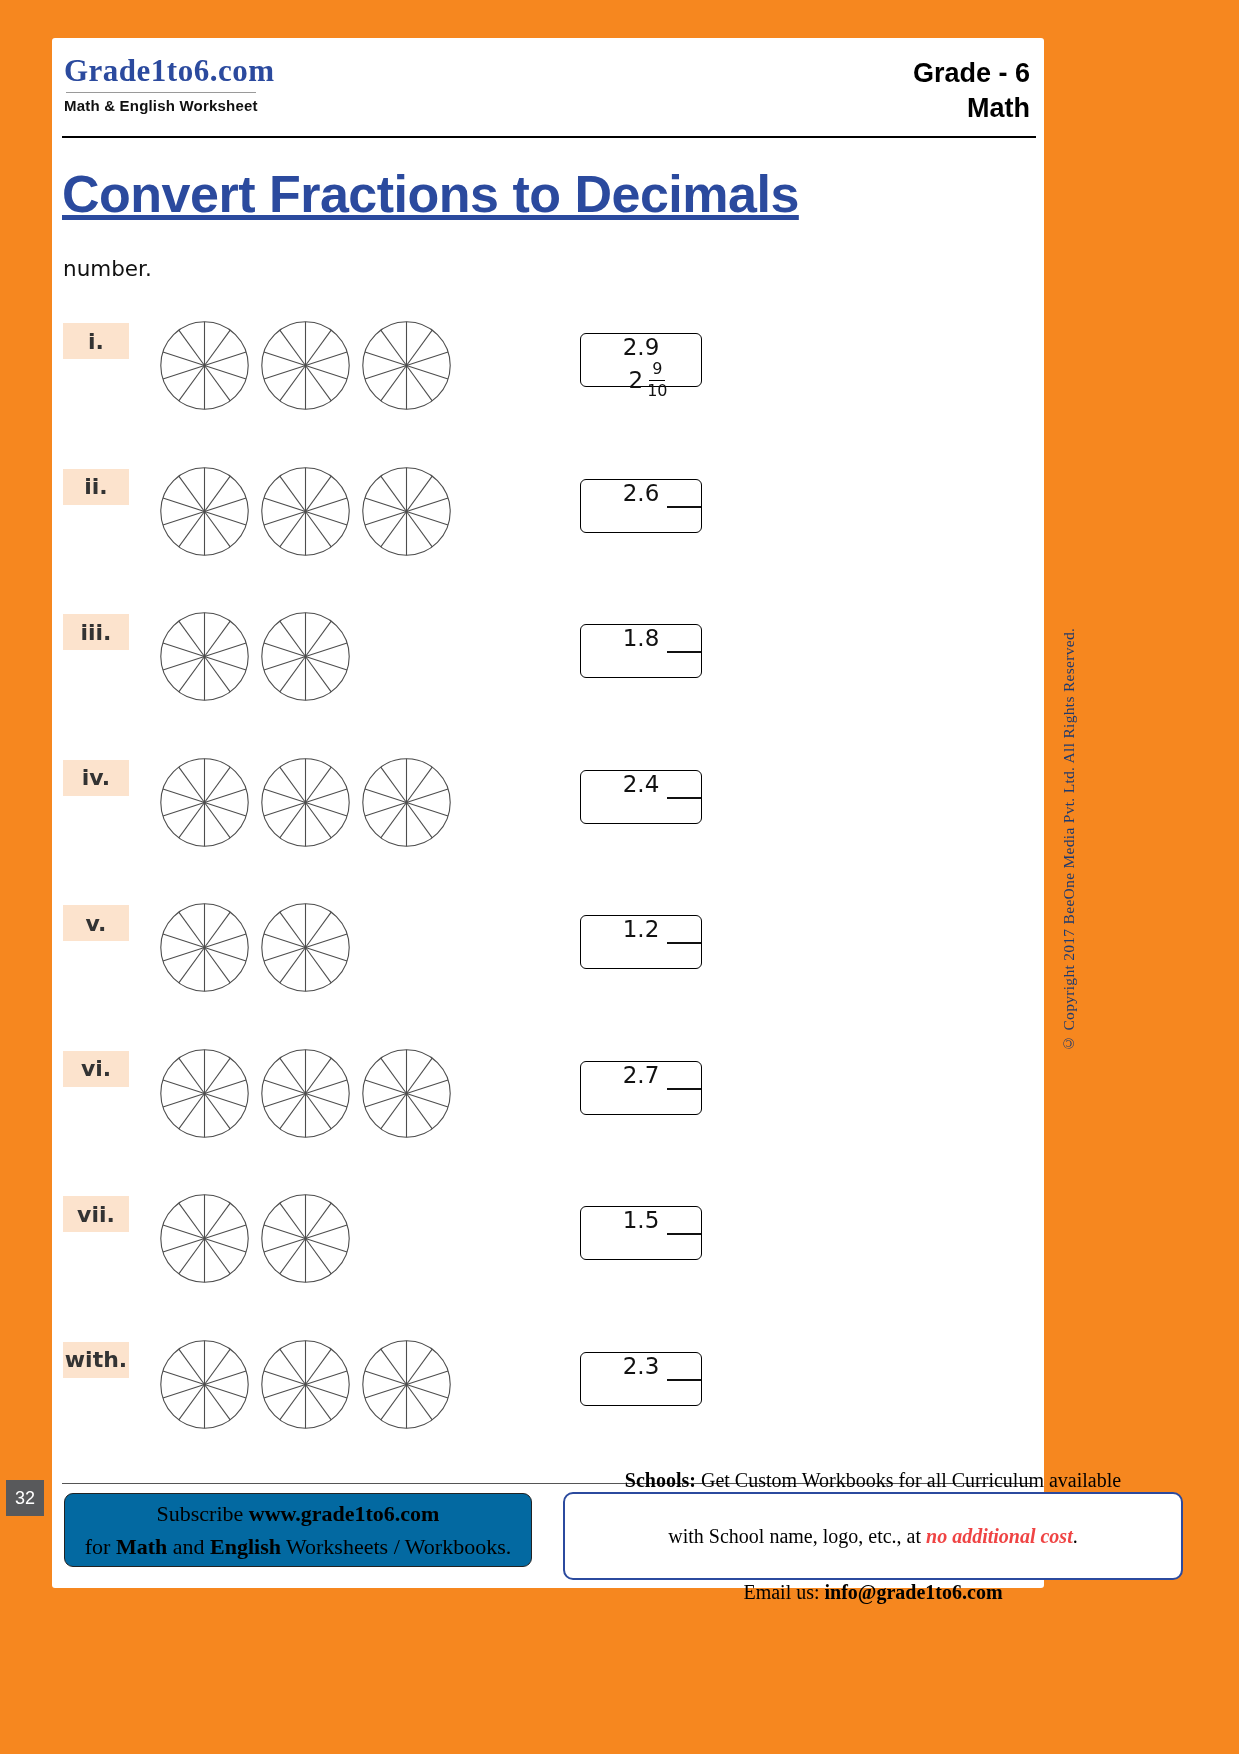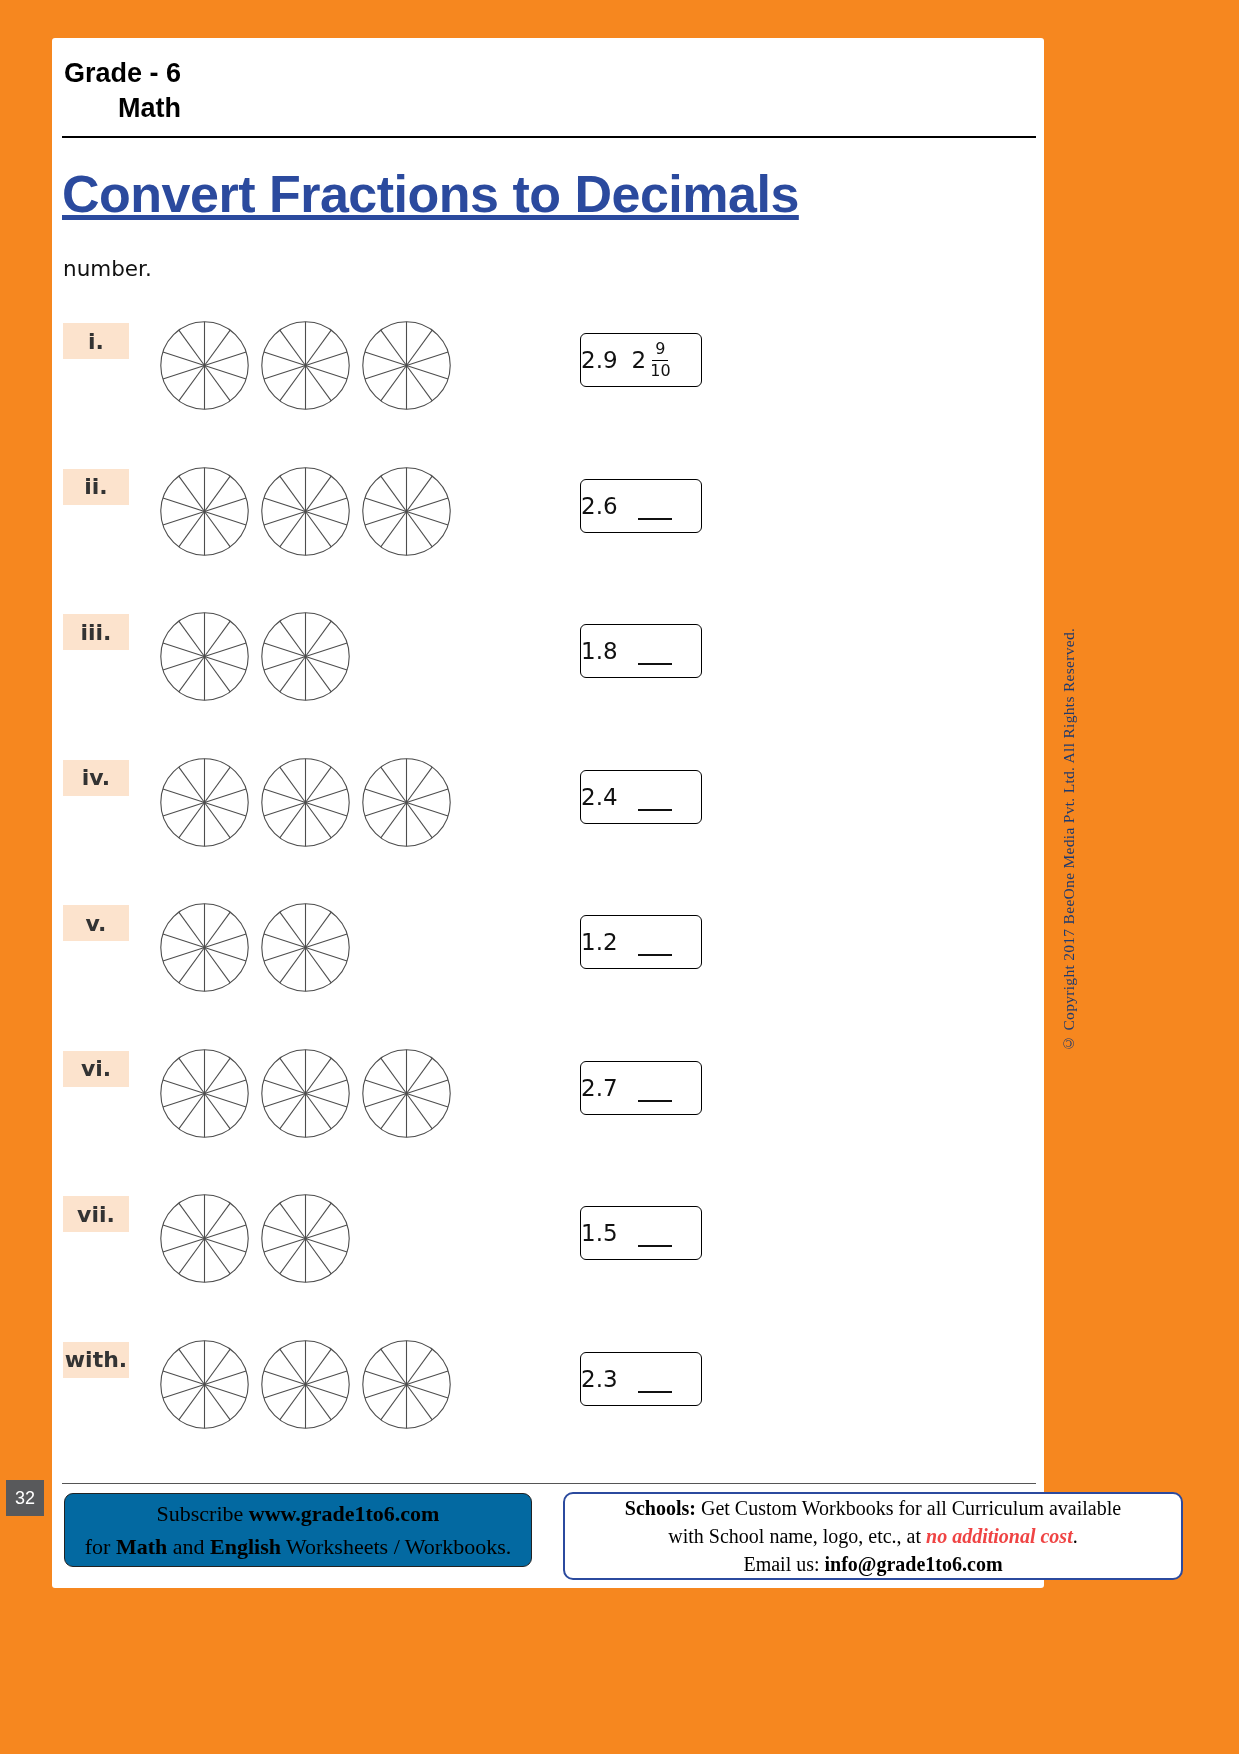--- a/index.html
+++ b/index.html
@@ -18,47 +18,52 @@
   .title { font-size:52px; font-weight:bold; color:#2B4A9E; margin:26px 0 0 10px; letter-spacing:-0.5px; font-family:"Liberation Sans",sans-serif;text-decoration:underline; }
   .instructions { font-family:"DejaVu Sans",sans-serif; font-size:21.5px; color:#111; margin:30px 0 0 11px; line-height:1.35; }
 
   .problems { margin:40px 0 0 11px; }
   .problem-row { position:relative; height:145.5px; }
   .row-label { width:66px; height:36px; background:#FCE3CD; font-family:"DejaVu Sans",sans-serif; font-weight:bold; font-size:22px; color:#333; display:flex; align-items:center; justify-content:center; }
   .circles { position:absolute; left:95px; top:-4px; display:flex; gap:8px; }
   .circle-svg { width:93px; height:93px; }
   .circle-svg circle, .circle-svg line { fill:none; stroke:#4d4d4d; stroke-width:1.1; vector-effect:non-scaling-stroke; }
 
-  .answer-box { position:absolute; left:517px; top:10px; min-width:122px; height:54px; border:1.6px solid #000; border-radius:6px; display:flex; align-items:center; padding:0 0; background:#fff; }
+  .answer-box { position:absolute; left:517px; top:10px; min-width:122px; height:54px; border:1.6px solid #000; border-radius:6px; display:flex; align-items:center; padding:0 0; background:#fff;flex-direction:column; }
   .decimal { font-family:"DejaVu Sans",sans-serif; font-size:23px; color:#111; }
   .blank { width:34px; border-bottom:2.4px solid #111; align-self:flex-end; margin:0 0 12px 20px; }
   .mixed { display:flex; align-items:center; margin-left:14px; font-family:"DejaVu Sans",sans-serif; color:#111; }
   .whole { font-size:23px; }
   .frac { display:flex; flex-direction:column; align-items:center; font-size:16px; line-height:1.15; margin-left:4px; }
   .frac .num { border-bottom:1.6px solid #000; padding:0 3px 1px; }
   .frac .den { padding-top:1px; }
 
   .footer-rule { position:absolute; left:10px; right:8px; top:1445px; border-top:1.5px solid #555; }
   .footer-left { position:absolute; left:12px; top:1455px; width:468px; height:74px; border:1.6px solid #222; border-radius:9px; display:flex; flex-direction:column; justify-content:center; text-align:center; font-family:"Liberation Serif",serif; font-size:22px; color:#000; line-height:1.5; background:#0369a1; }
 
-  .footer-right { position:absolute; left:563px; top:1492px; width:620px; height:88px; background:#fff; border:2px solid #2B4A9E; border-radius:10px; display:flex; flex-direction:column; justify-content:center; text-align:center; font-family:"Liberation Serif",serif; font-size:20px; color:#000; line-height:1.4; padding:0 8px; }
+  .footer-right { position:absolute; left:563px; top:1492px; width:620px; height:88px; background:#fff; border:2px solid #2B4A9E; border-radius:10px; display:flex; flex-direction:column; justify-content:center; text-align:center; font-family:"Liberation Serif",serif; font-size:20px; color:#000; line-height:1.4; padding:0 8px;gap:28px; }
   .red-italic { color:#ef4444; font-style:italic; font-weight:bold; }
 
   .copyright { position:absolute; left:1060px; top:652px; height:400px; writing-mode:vertical-rl; transform:rotate(180deg); font-family:"Liberation Serif",serif; font-size:15.5px; color:#1E3A6E; letter-spacing:0.3px; white-space:nowrap; }
 
   .page-number { position:absolute; left:6px; top:1480px; width:38px; height:36px; background:#58595B; color:#fff; font-size:18px; display:flex; align-items:center; justify-content:center; font-family:"Liberation Sans",sans-serif; }
 
   b { font-weight:bold; }
 </style>
 </head>
 <body>
 
 <div class="page">
 
   <div class="header">
+    <div class="logo">
+      <div class="logo-title">Grade1to6.com</div>
+      <div class="logo-rule"></div>
+      <div class="logo-sub">Math &amp; English Worksheet</div>
+    </div>
     <div class="grade">
       <div>Grade - 6</div>
       <div>Math</div>
     </div>
   </div>
 
   <div class="header-rule"></div>
 
   <h1 class="title">Convert Fractions to Decimals</h1>
 

